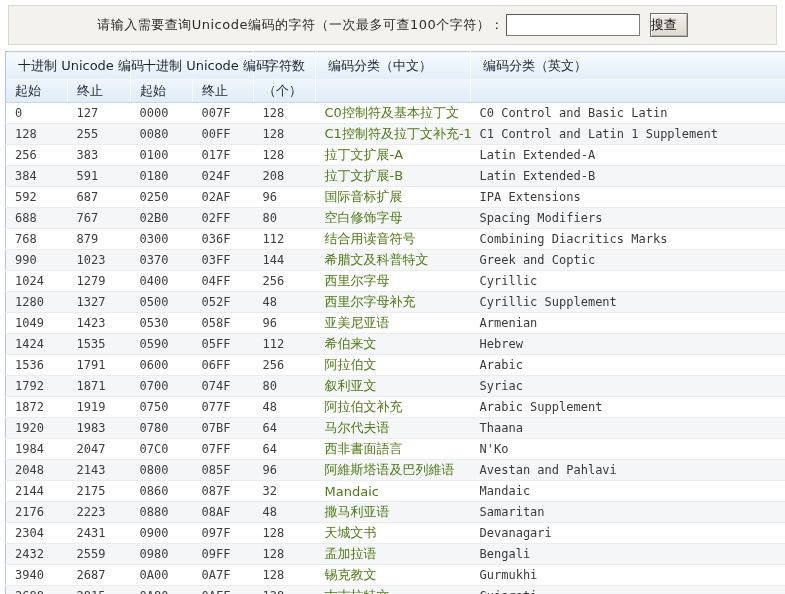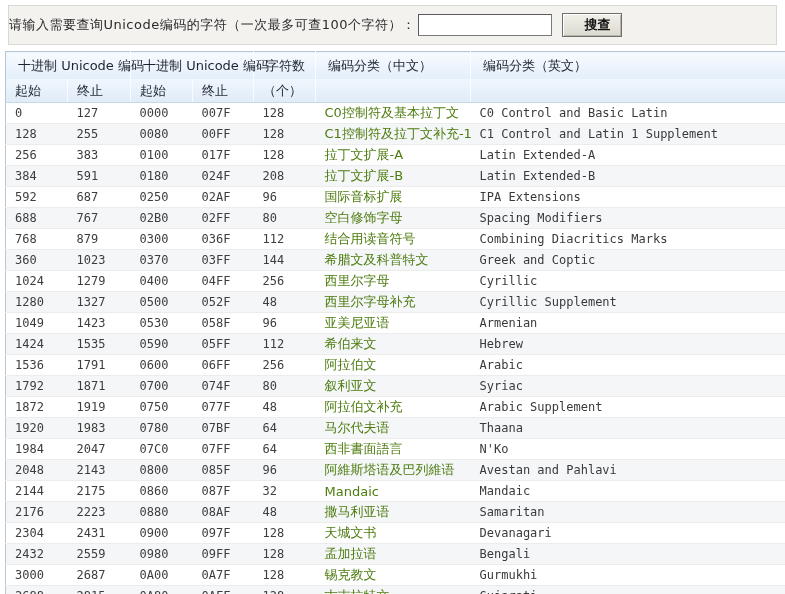--- a/index.html
+++ b/index.html
@@ -13,50 +13,49 @@
   }
 
   
   .search-panel {
     margin: 5px 8px 0 8px;
     height: 38px;
     background: #f3f2ef;
     border: 1px solid #d9d8d2;
     display: flex;
     align-items: center;
-    justify-content: flex-start;
+    justify-content: center;
   }
   .search-label {
     font-size: 13px;
     color: #2b2b2b;
     letter-spacing: 0.5px;
     white-space: nowrap;
   }
   .search-input {
     width: 126px;
     height: 18px;
     margin: 0 10px 0 2px;
     border: 1px solid #7b7b7b;
     border-top-color: #5a5a5a;
     border-left-color: #5a5a5a;
     background: #ffffff;
     font-size: 12px;
     padding: 1px 3px;
   }
   .search-button {
     height: 24px;
-    padding: 2px 10px 3px 22px;
+    padding: 2px 10px 3px 0;
     font-size: 13px;
     color: #111;
     background: linear-gradient(#f2f0ea, #dcd9cf);
     border: 1px solid #6e6e6e;
     box-shadow: inset 1px 1px 0 #ffffff, inset -1px -1px 0 #b9b5aa;
     cursor: pointer;
     font-family: "DejaVu Sans", sans-serif;
-    font-weight: bold;
   }
 
   
   .table-wrap {
     margin: 6px 0 0 5px;
   }
   table.unicode {
     table-layout: fixed;
     width: 806px;
     border-collapse: collapse;
@@ -203,21 +202,21 @@
         <tr>
           <td class="num">768</td>
           <td class="num">879</td>
           <td class="num">0300</td>
           <td class="num">036F</td>
           <td class="num">112</td>
           <td><a class="cat-link">结合用读音符号</a></td>
           <td class="en">Combining Diacritics Marks</td>
         </tr>
         <tr>
-          <td class="num">360</td>
+          <td class="num">990</td>
           <td class="num">1023</td>
           <td class="num">0370</td>
           <td class="num">03FF</td>
           <td class="num">144</td>
           <td><a class="cat-link">希腊文及科普特文</a></td>
           <td class="en">Greek and Coptic</td>
         </tr>
         <tr>
           <td class="num">1024</td>
           <td class="num">1279</td>
@@ -338,21 +337,21 @@
         <tr>
           <td class="num">2432</td>
           <td class="num">2559</td>
           <td class="num">0980</td>
           <td class="num">09FF</td>
           <td class="num">128</td>
           <td><a class="cat-link">孟加拉语</a></td>
           <td class="en">Bengali</td>
         </tr>
         <tr>
-          <td class="num">3000</td>
+          <td class="num">3940</td>
           <td class="num">2687</td>
           <td class="num">0A00</td>
           <td class="num">0A7F</td>
           <td class="num">128</td>
           <td><a class="cat-link">锡克教文</a></td>
           <td class="en">Gurmukhi</td>
         </tr>
         <tr>
           <td class="num">2688</td>
           <td class="num">2815</td>

